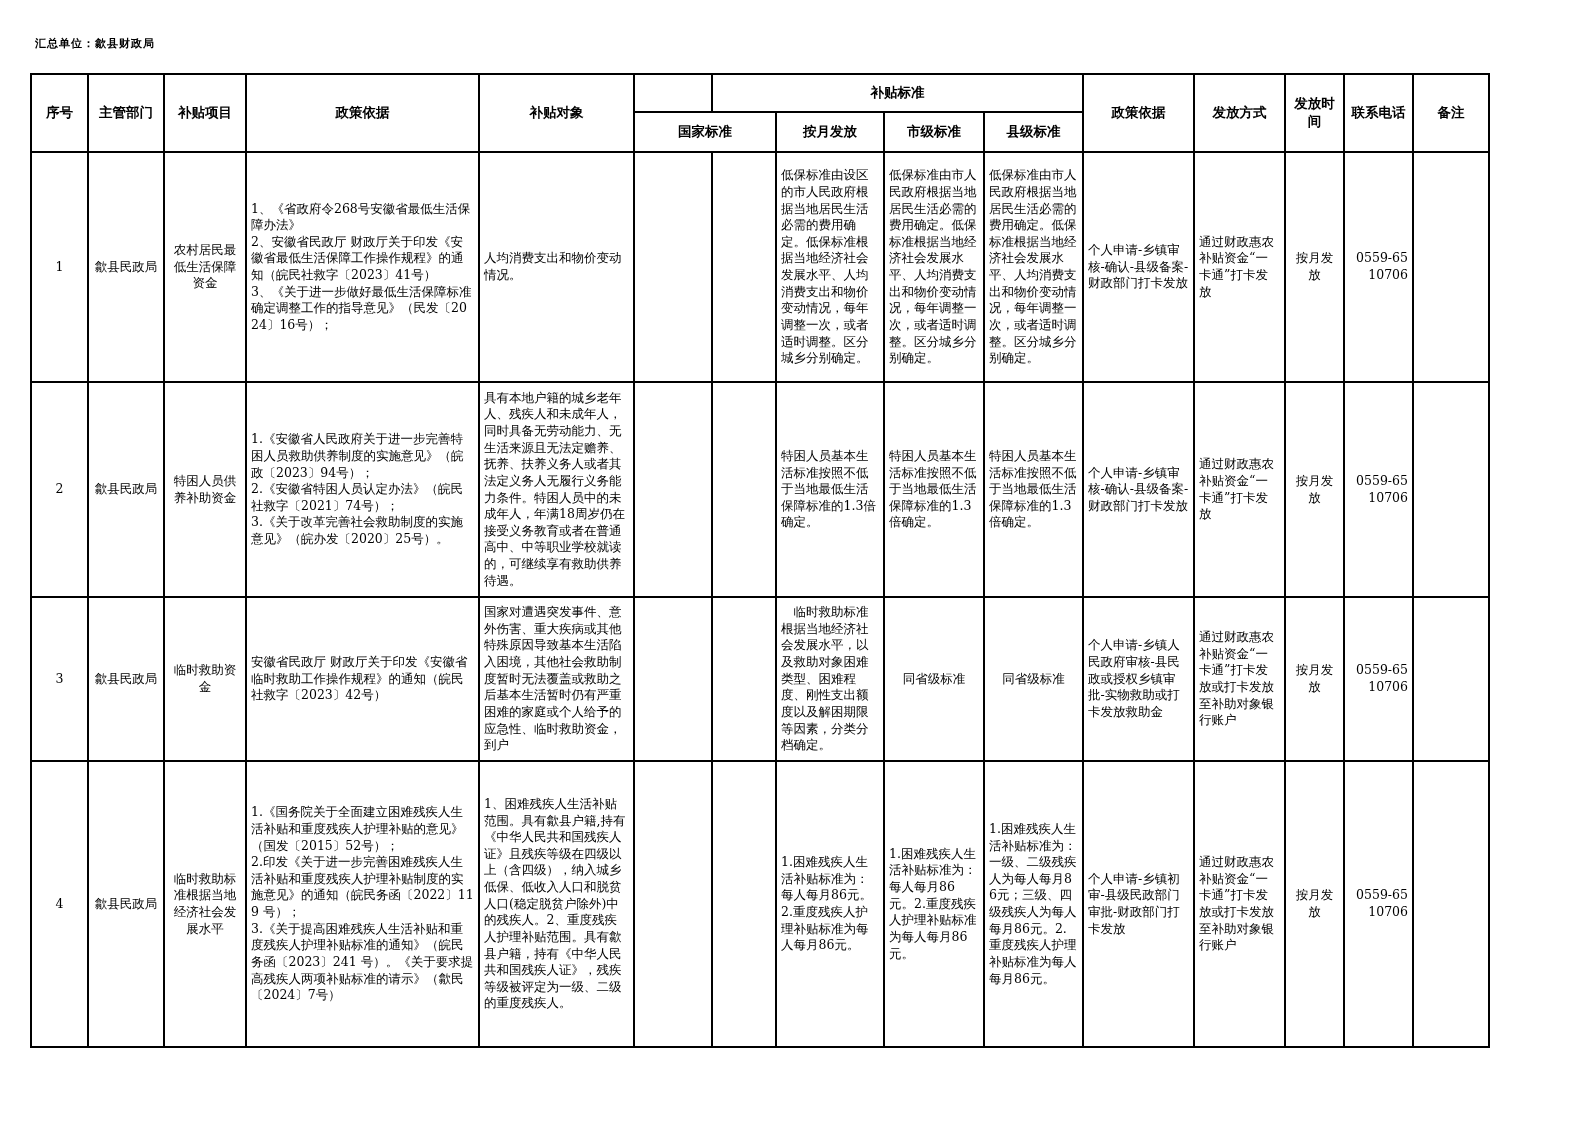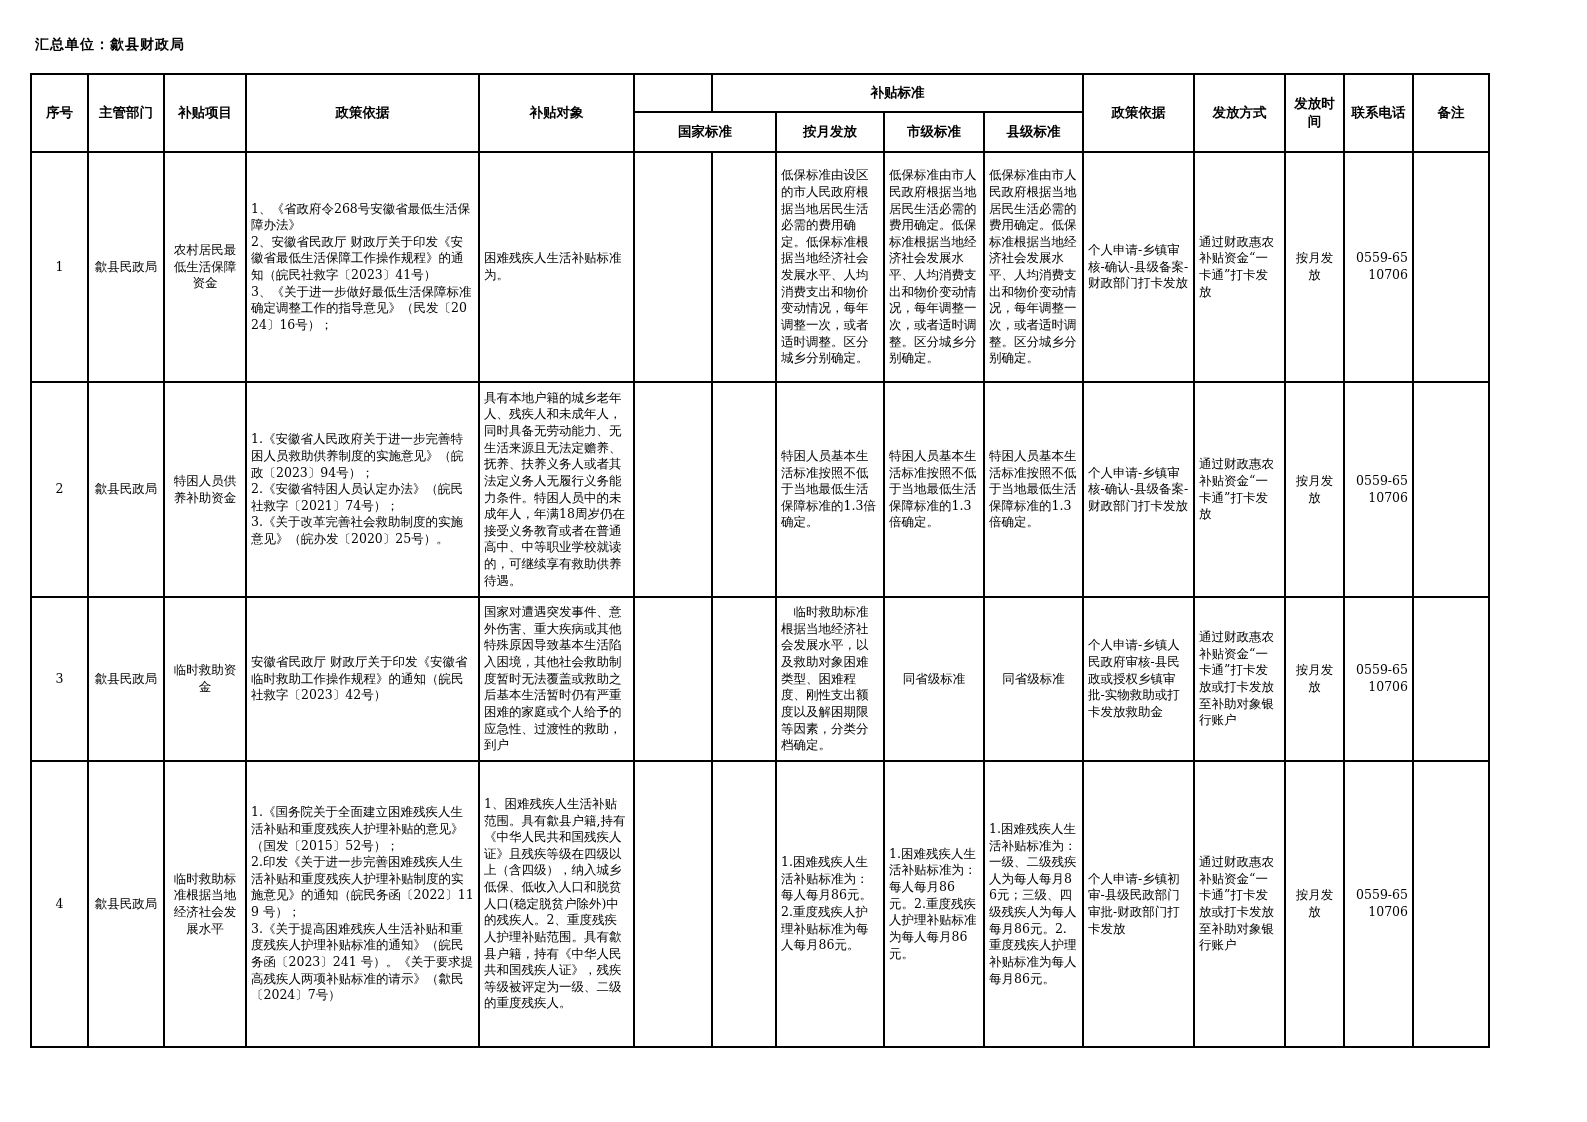--- a/index.html
+++ b/index.html
@@ -4,21 +4,21 @@
 <style>
   html, body { margin: 0; padding: 0; background: #ffffff; }
   body {
     width: 1587px; height: 1122px;
     font-family: "DejaVu Serif", serif;
     color: #000;
   }
   .sheet { position: relative; width: 1587px; height: 1122px; background: #fff; overflow: hidden; }
   .summary-unit {
     position: absolute; left: 35px; top: 36px;
-    font-size: 14px; font-weight: bold; letter-spacing: 1px;
+    font-size: 11px; font-weight: bold; letter-spacing: 1px;
   }
   table.grid {
     position: absolute; left: 30px; top: 73px;
     width: 1458px;
     border-collapse: collapse; table-layout: fixed;
     border: 2.5px solid #000;
   }
   .grid th, .grid td {
     border: 2px solid #000;
     padding: 1px 4px;
@@ -86,21 +86,21 @@
     </thead>
 
     <tbody>
       <tr style="height:230px">
         <td class="c-index">1</td>
         <td class="c-center">歙县民政局</td>
         <td class="c-center">农村居民最低生活保障资金</td>
         <td class="c-text">1、《省政府令268号安徽省最低生活保障办法》
 2、安徽省民政厅 财政厅关于印发《安徽省最低生活保障工作操作规程》的通知（皖民社救字〔2023〕41号）
 3、《关于进一步做好最低生活保障标准确定调整工作的指导意见》（民发〔2024〕16号）；</td>
-        <td class="c-text">困难残疾人生活补贴标准为。</td>
+        <td class="c-text">人均消费支出和物价变动情况。</td>
         <td></td>
         <td></td>
         <td class="c-text">低保标准由设区的市人民政府根据当地居民生活必需的费用确定。低保标准根据当地经济社会发展水平、人均消费支出和物价变动情况，每年调整一次，或者适时调整。区分城乡分别确定。</td>
         <td class="c-text">低保标准由市人民政府根据当地居民生活必需的费用确定。低保标准根据当地经济社会发展水平、人均消费支出和物价变动情况，每年调整一次，或者适时调整。区分城乡分别确定。</td>
         <td class="c-text">低保标准由市人民政府根据当地居民生活必需的费用确定。低保标准根据当地经济社会发展水平、人均消费支出和物价变动情况，每年调整一次，或者适时调整。区分城乡分别确定。</td>
         <td class="c-text">个人申请-乡镇审核-确认-县级备案-财政部门打卡发放</td>
         <td class="c-text">通过财政惠农补贴资金“一卡通”打卡发放</td>
         <td class="c-center">按月发放</td>
         <td class="c-phone">0559-6510706</td>
         <td></td>
@@ -124,21 +124,21 @@
         <td class="c-center">按月发放</td>
         <td class="c-phone">0559-6510706</td>
         <td></td>
       </tr>
 
       <tr style="height:164px">
         <td class="c-index">3</td>
         <td class="c-center">歙县民政局</td>
         <td class="c-center">临时救助资金</td>
         <td class="c-text">安徽省民政厅 财政厅关于印发《安徽省临时救助工作操作规程》的通知（皖民社救字〔2023〕42号）</td>
-        <td class="c-text">国家对遭遇突发事件、意外伤害、重大疾病或其他特殊原因导致基本生活陷入困境，其他社会救助制度暂时无法覆盖或救助之后基本生活暂时仍有严重困难的家庭或个人给予的应急性、过渡性的救助，到户</td>
+        <td class="c-text">国家对遭遇突发事件、意外伤害、重大疾病或其他特殊原因导致基本生活陷入困境，其他社会救助制度暂时无法覆盖或救助之后基本生活暂时仍有严重困难的家庭或个人给予的应急性、临时救助资金，到户</td>
         <td></td>
         <td></td>
         <td class="c-text">　临时救助标准根据当地经济社会发展水平，以及救助对象困难类型、困难程度、刚性支出额度以及解困期限等因素，分类分档确定。</td>
         <td class="c-center">同省级标准</td>
         <td class="c-center">同省级标准</td>
         <td class="c-text">个人申请-乡镇人民政府审核-县民政或授权乡镇审批-实物救助或打卡发放救助金</td>
         <td class="c-text">通过财政惠农补贴资金“一卡通”打卡发放或打卡发放至补助对象银行账户</td>
         <td class="c-center">按月发放</td>
         <td class="c-phone">0559-6510706</td>
         <td></td>

